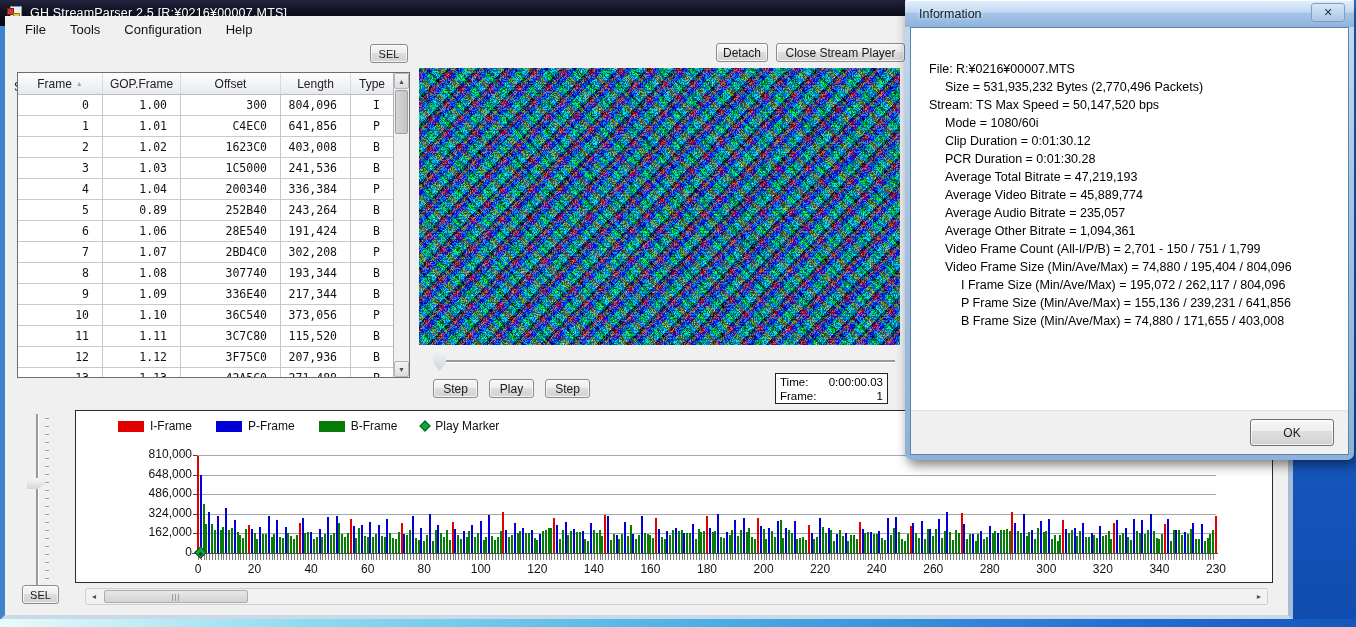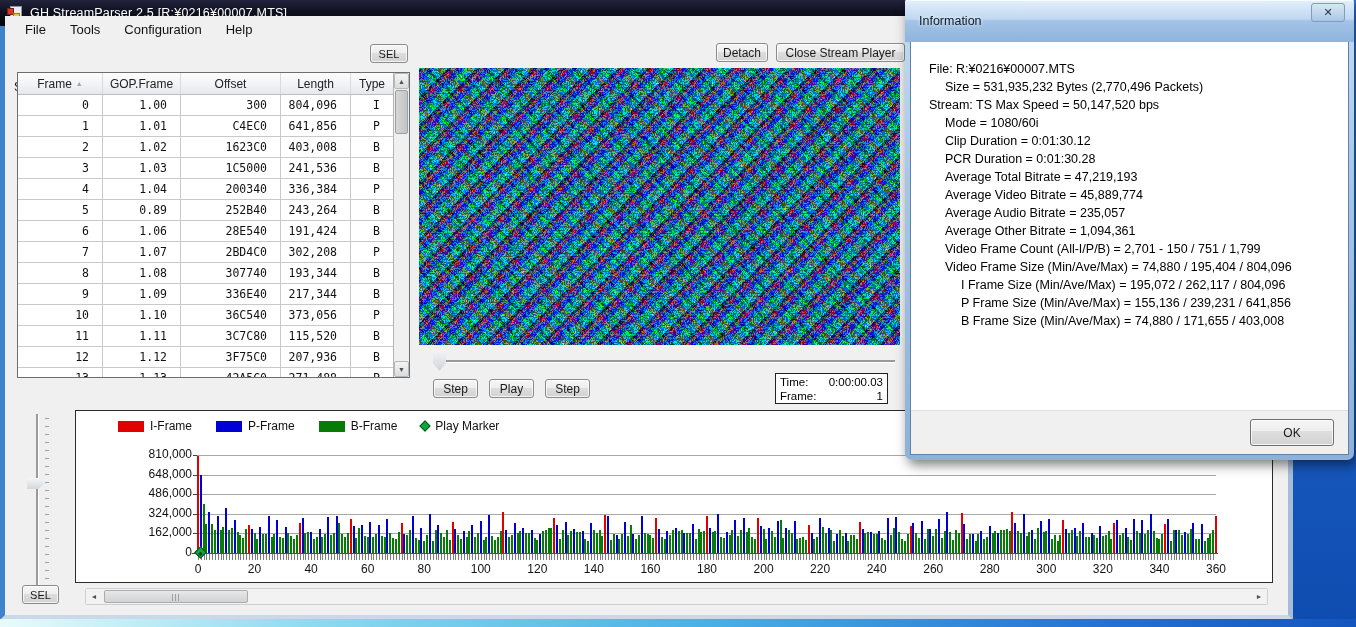--- a/index.html
+++ b/index.html
@@ -134,21 +134,21 @@
           background:linear-gradient(180deg,#e8e8e8,#d2d2d2); border:1px solid #a8adb2; border-radius:2px; }
   .hscroll .thumb::after { content:""; position:absolute; left:50%; top:3px; width:8px; height:7px;
           margin-left:-4px;
           background:repeating-linear-gradient(90deg,#9aa0a6 0 1px,transparent 1px 3px); }
 
   
   .dialog { position:absolute; left:905px; top:0; width:449px; height:460px;
             border-radius:2px 2px 7px 7px; padding:27px 5px 5px 5px;
             background:linear-gradient(180deg,#c4dcf4 0%,#a7c6e6 40%,#8db1d8 100%);
             box-shadow:3px 5px 12px rgba(0,0,0,.5); }
-  .dlg-titlebar { position:absolute; left:0; top:0; width:100%; height:42px;
+  .dlg-titlebar { position:absolute; left:0; top:0; width:100%; height:27px;
             border-radius:2px 2px 0 0; display:flex; align-items:center; padding:0 14px;
             background:linear-gradient(180deg,#e3effb,#c0d8f1 45%,#a3c3e6 50%,#8fb4dc);
             box-shadow:inset 0 1px 0 rgba(255,255,255,.8); }
   .dlg-title { font-size:12.5px; color:#0d1b2a; text-shadow:0 0 4px #fff; }
   .dlg-close { position:absolute; top:3px; right:9px; width:34px; height:19px;
             display:flex; align-items:center; justify-content:center;
             background:linear-gradient(180deg,#d8e7f6,#a9c6e4); border:1px solid #7e9dbf;
             border-radius:3px; font-size:11px; color:#24364a; }
   .dlg-inner { width:100%; height:100%; background:#fff; border:1px solid #5f82a8;
             display:flex; flex-direction:column; overflow:hidden; }
@@ -411,21 +411,21 @@
           <div class="xlab" style="left: 557.444px; top: 151px;">160</div>
           <div class="xlab" style="left: 614px; top: 151px;">180</div>
           <div class="xlab" style="left: 670.556px; top: 151px;">200</div>
           <div class="xlab" style="left: 727.111px; top: 151px;">220</div>
           <div class="xlab" style="left: 783.667px; top: 151px;">240</div>
           <div class="xlab" style="left: 840.222px; top: 151px;">260</div>
           <div class="xlab" style="left: 896.778px; top: 151px;">280</div>
           <div class="xlab" style="left: 953.333px; top: 151px;">300</div>
           <div class="xlab" style="left: 1009.89px; top: 151px;">320</div>
           <div class="xlab" style="left: 1066.44px; top: 151px;">340</div>
-          <div class="xlab" style="left: 1123px; top: 151px;">360</div>
+          <div class="xlab" style="left: 1123px; top: 151px;">230</div>
           <div class="bar" style="left: 121px; top: 44.7143px; height: 97.2857px; background: rgb(225, 0, 0);"></div>
           <div class="bar" style="left: 123.828px; top: 64.3433px; height: 77.6567px; background: rgb(0, 0, 214);"></div>
           <div class="bar" style="left: 126.656px; top: 93.241px; height: 48.759px; background: rgb(6, 123, 6);"></div>
           <div class="bar" style="left: 129.483px; top: 112.777px; height: 29.2229px; background: rgb(6, 123, 6);"></div>
           <div class="bar" style="left: 132.311px; top: 101.302px; height: 40.6983px; background: rgb(0, 0, 214);"></div>
           <div class="bar" style="left: 135.139px; top: 112.568px; height: 29.4319px; background: rgb(6, 123, 6);"></div>
           <div class="bar" style="left: 137.967px; top: 118.84px; height: 23.1599px; background: rgb(6, 123, 6);"></div>
           <div class="bar" style="left: 140.794px; top: 105.437px; height: 36.5634px; background: rgb(0, 0, 214);"></div>
           <div class="bar" style="left: 143.622px; top: 118.608px; height: 23.3922px; background: rgb(6, 123, 6);"></div>
           <div class="bar" style="left: 146.45px; top: 115.704px; height: 26.2959px; background: rgb(6, 123, 6);"></div>

